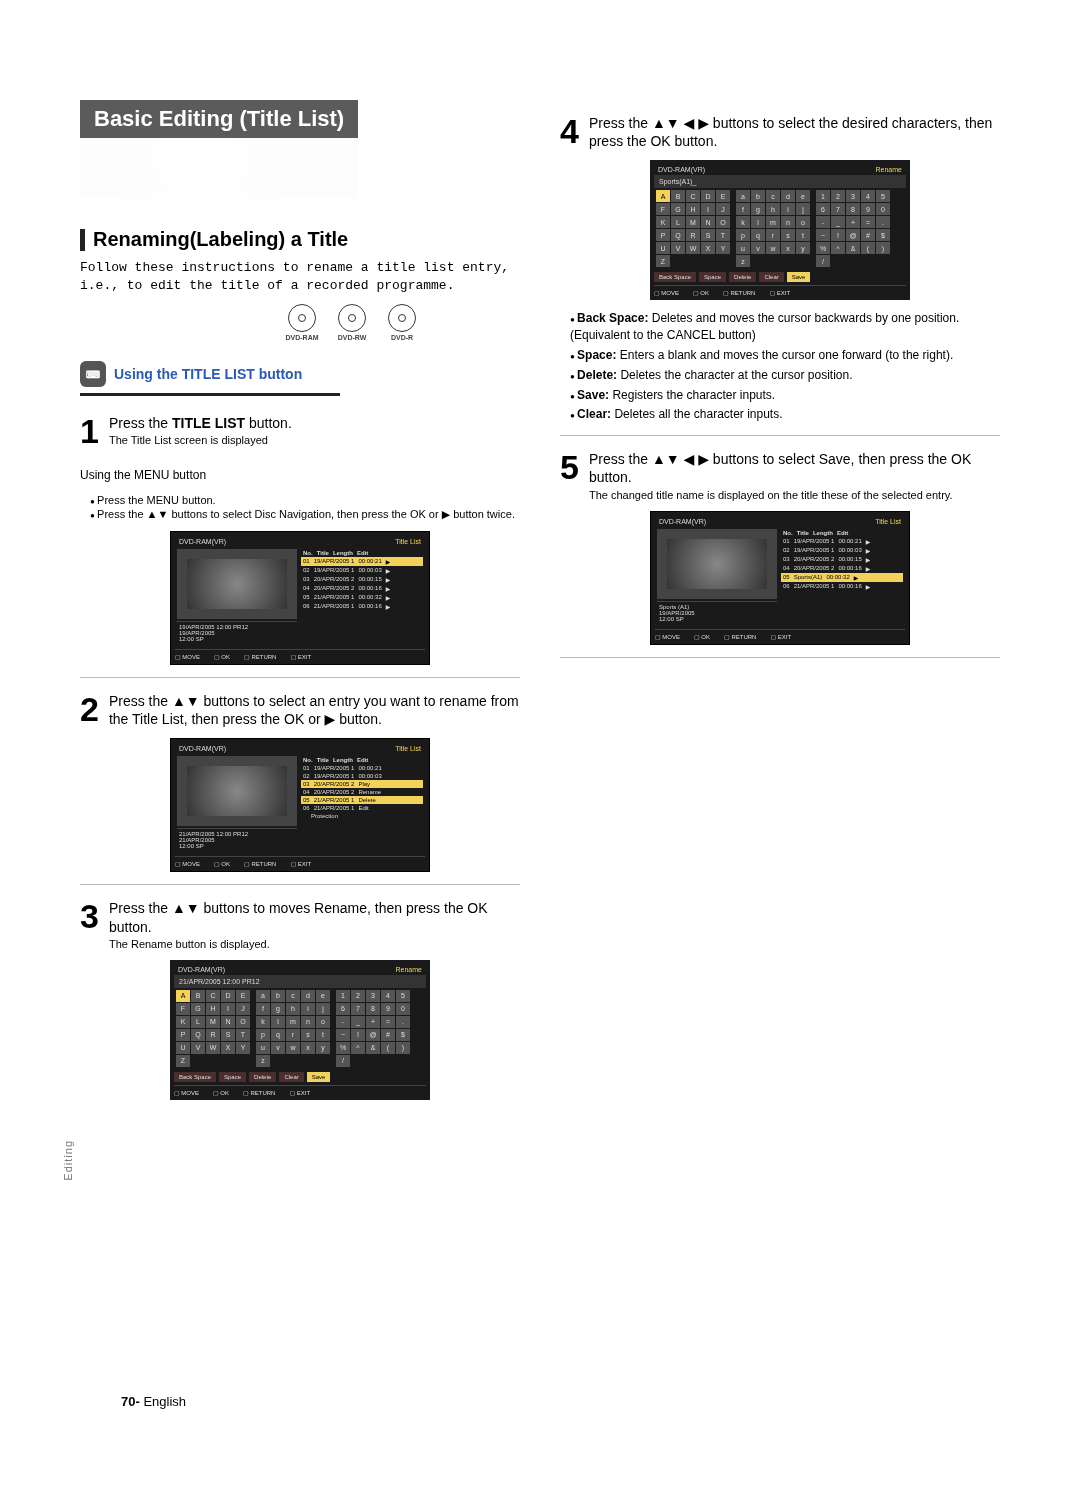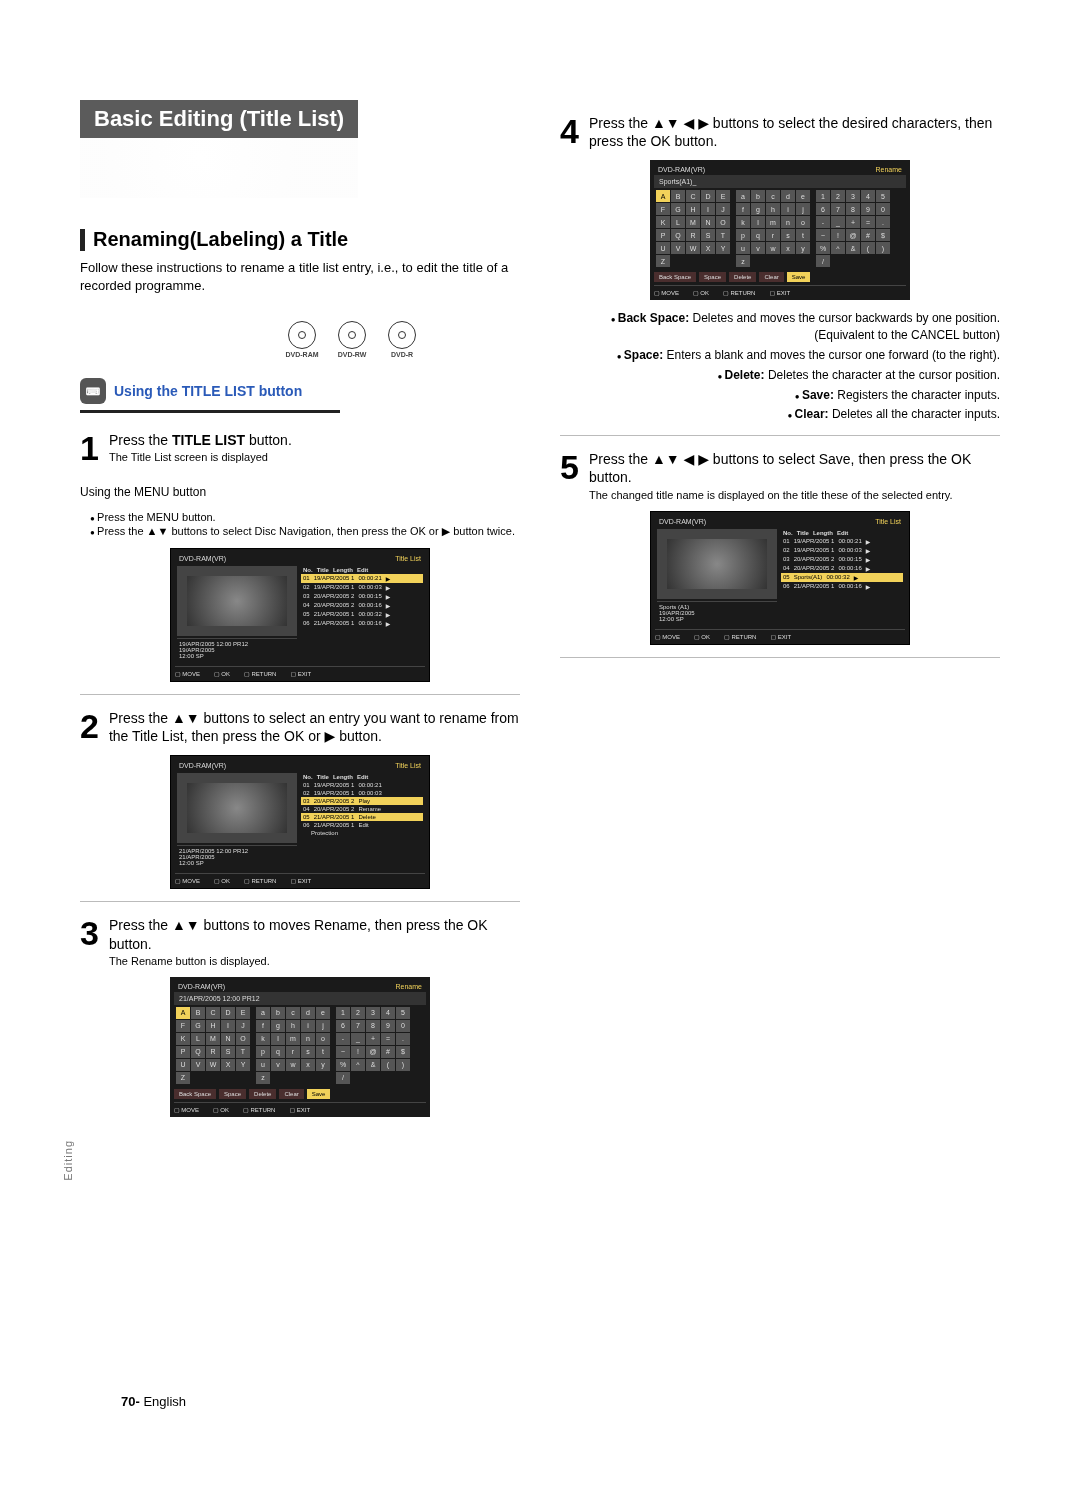--- a/index.html
+++ b/index.html
@@ -32,21 +32,21 @@
     content:"";position:absolute;left:0;right:0;top:100%;height:60px;
     background:radial-gradient(circle at 120px 20px, rgba(255,255,255,.9), rgba(180,180,180,.2) 60%);
     opacity:.15;
   }
 
   .section-title {
     font-size: 20px; font-weight: bold; margin: 60px 0 8px;
     display:flex; align-items:flex-end; gap:8px;
   }
   .section-title .bar { width:5px; height:22px; background:#222; display:inline-block;}
-  .section-body { font-size: 13px; line-height: 1.35; margin-bottom:27px;}
+  .section-body { font-size: 13px; line-height: 1.35; margin-bottom:10px;font-family:Liberation Mono, monospace;}
 
   .disc-icons { margin:10px 0 20px 200px; display:flex; gap:6px;}
   .disc-icon {
     width:44px; text-align:center; font-size:7px; font-weight:bold; color:#444;
   }
   .disc-icon .circ{
     width:28px;height:28px;border:1.5px solid #333;border-radius:50%;
     margin:0 auto 2px;position:relative;
   }
   .disc-icon .circ:before{content:"";position:absolute;inset:9px;border:1px solid #333;border-radius:50%;}
@@ -94,21 +94,21 @@
   .osd-kb{width:260px;margin:10px auto;background:#1a1a1a;color:#ddd;font-size:7px;padding:4px;}
   .kb-grid{display:flex;gap:6px;padding:2px;}
   .kb-block{display:grid;grid-template-columns:repeat(5,14px);gap:1px;}
   .kb-cell{width:14px;height:12px;background:#555;display:flex;align-items:center;justify-content:center;font-size:7px;}
   .kb-cell.sel{background:#f2d25a;color:#000;}
   .kb-actions{display:flex;gap:3px;margin-top:3px;font-size:6px;}
   .kb-actions span{background:#4a2e2e;padding:2px 5px;}
   .kb-actions span.save{background:#f2d25a;color:#000;}
 
   .defs{font-size:12px;line-height:1.4;margin:10px 0 10px 10px;}
-  .defs li{list-style:none;margin:3px 0;text-align:right;}
+  .defs li{list-style:none;margin:3px 0;}
   .defs li:before{content:"● ";font-size:8px;}
   .defs .term{font-weight:bold;}
 
   .side-tab{
     position:absolute; left:-18px; top:1040px;
     writing-mode:vertical-rl; transform:rotate(180deg);
     font-size:11px; color:#777; letter-spacing:1px;
   }
   .page-foot{position:absolute;left:0;bottom:0;font-size:13px;}
   .page-foot .pn{font-weight:bold;margin-left:41px;}

